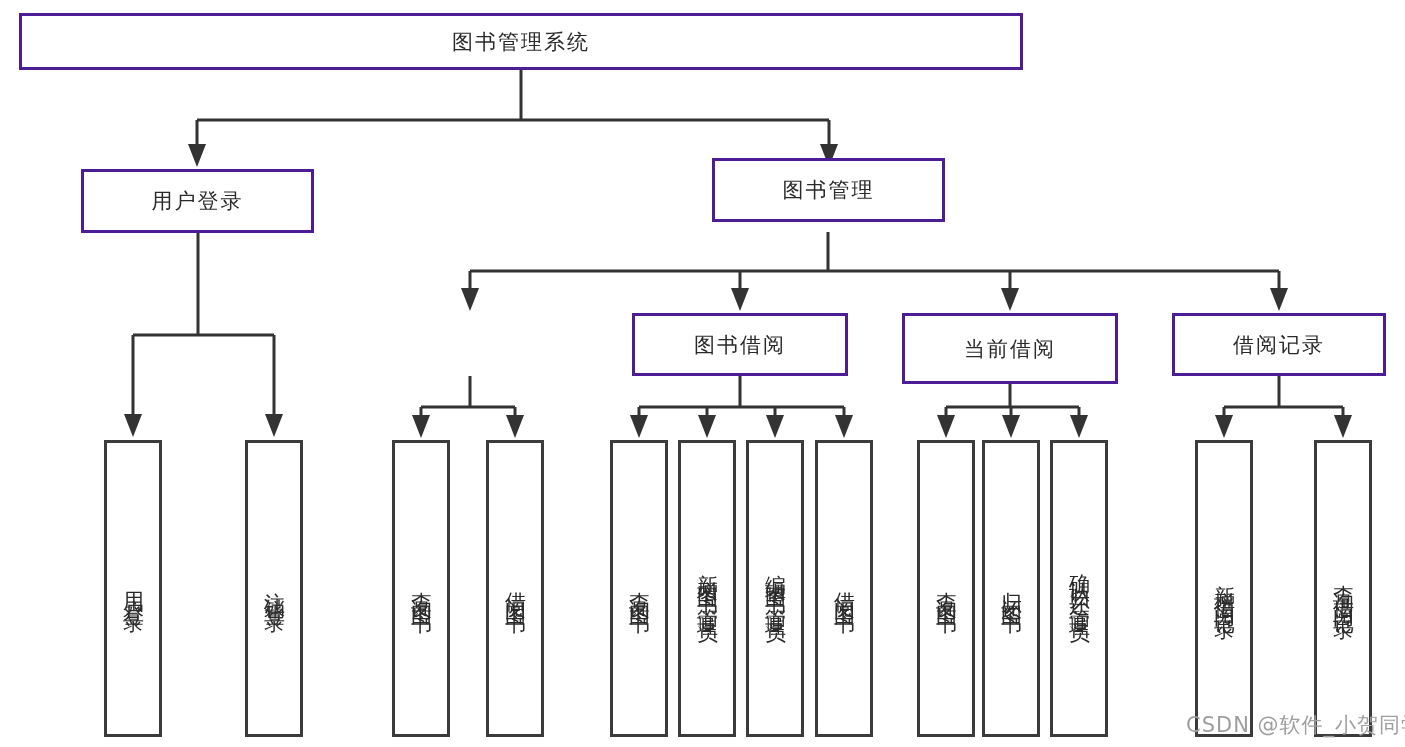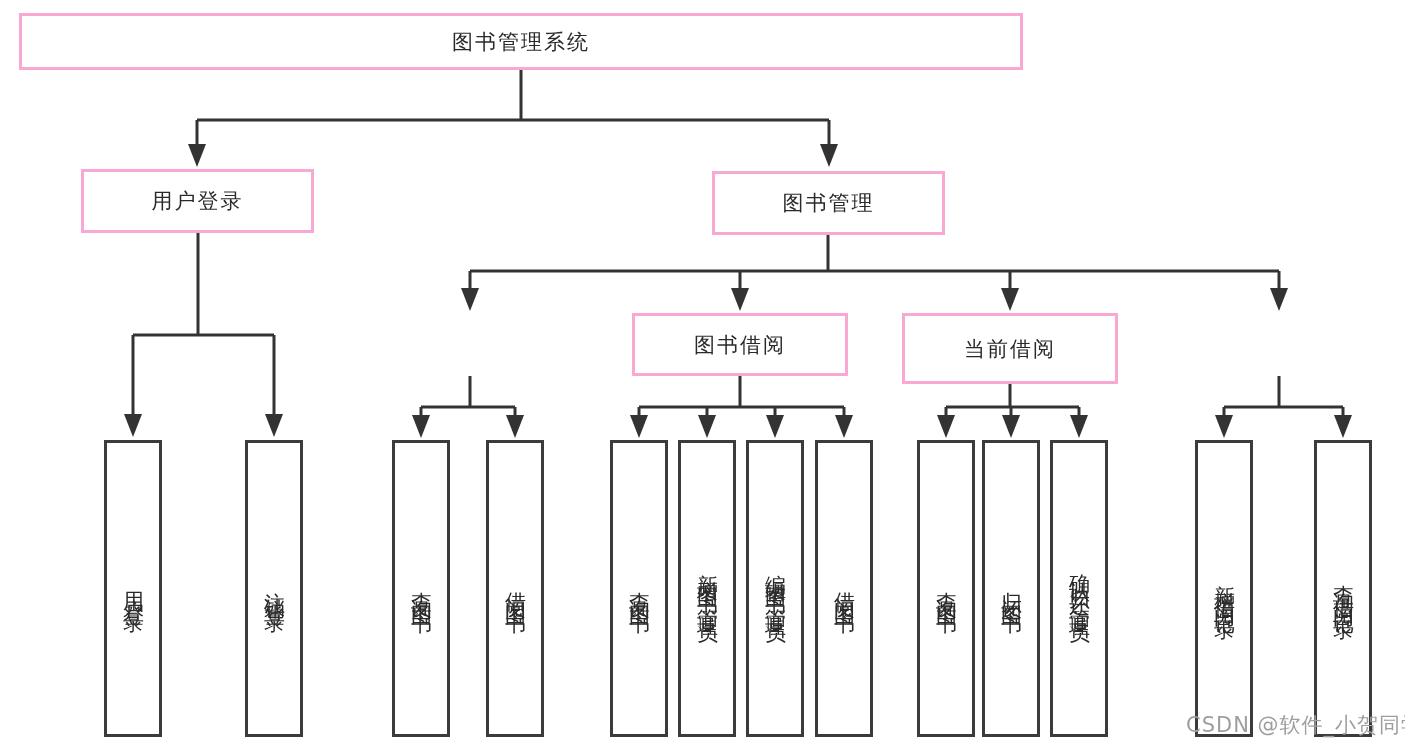--- a/index.html
+++ b/index.html
@@ -12,21 +12,21 @@
     overflow: hidden;
   }
   #stage * { box-sizing: border-box; }
   #wires {
     position: absolute;
     left: 0; top: 0;
   }
   .hbox {
     position: absolute;
     background: #ffffff;
-    border: 3px solid #f9a8d4;
+    border: 3px solid #4c1d95;
     display: flex;
     align-items: center;
     justify-content: center;
     font-size: 21px;
     color: #2a2a2a;
     letter-spacing: 2px;
     white-space: nowrap;
     z-index: 2;
   }
   .vbox {
@@ -128,24 +128,25 @@
       <polygon points="1002,415 1020,415 1011,438"></polygon>
       <polygon points="1070,415 1088,415 1079,438"></polygon>
       <polygon points="1215,415 1233,415 1224,438"></polygon>
       <polygon points="1334,415 1352,415 1343,438"></polygon>
     </g>
   </svg>
 
   <div class="hbox" style="left:19px; top:13px; width:1004px; height:57px;">图书管理系统</div>
 
   <div class="hbox" style="left:81px; top:169px; width:233px; height:64px;">用户登录</div>
-  <div class="hbox" style="left:712px; top:171px; width:233px; height:64px;">图书管理</div>
+  <div class="hbox" style="left:712px; top:158px; width:233px; height:64px;">图书管理</div>
 
   <div class="hbox" style="left:632px; top:313px; width:216px; height:63px;">图书借阅</div>
   <div class="hbox" style="left:902px; top:313px; width:216px; height:71px;">当前借阅</div>
+  <div class="hbox" style="left:1172px; top:313px; width:214px; height:63px;">借阅记录</div>
 
   <div class="vbox" style="left:104px;">
     <span>用户登录</span>
   </div>
   <div class="vbox" style="left:245px;">
     <span>注销登录</span>
   </div>
 
   <div class="vbox" style="left:392px;">
     <span>查询图书</span>

